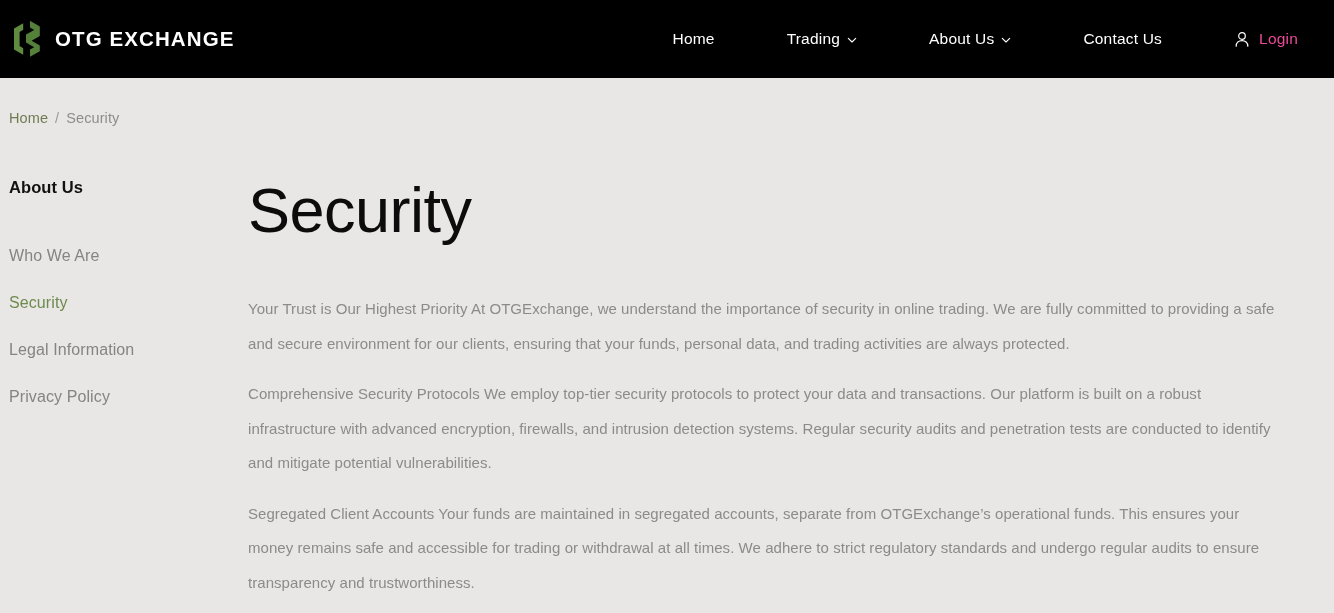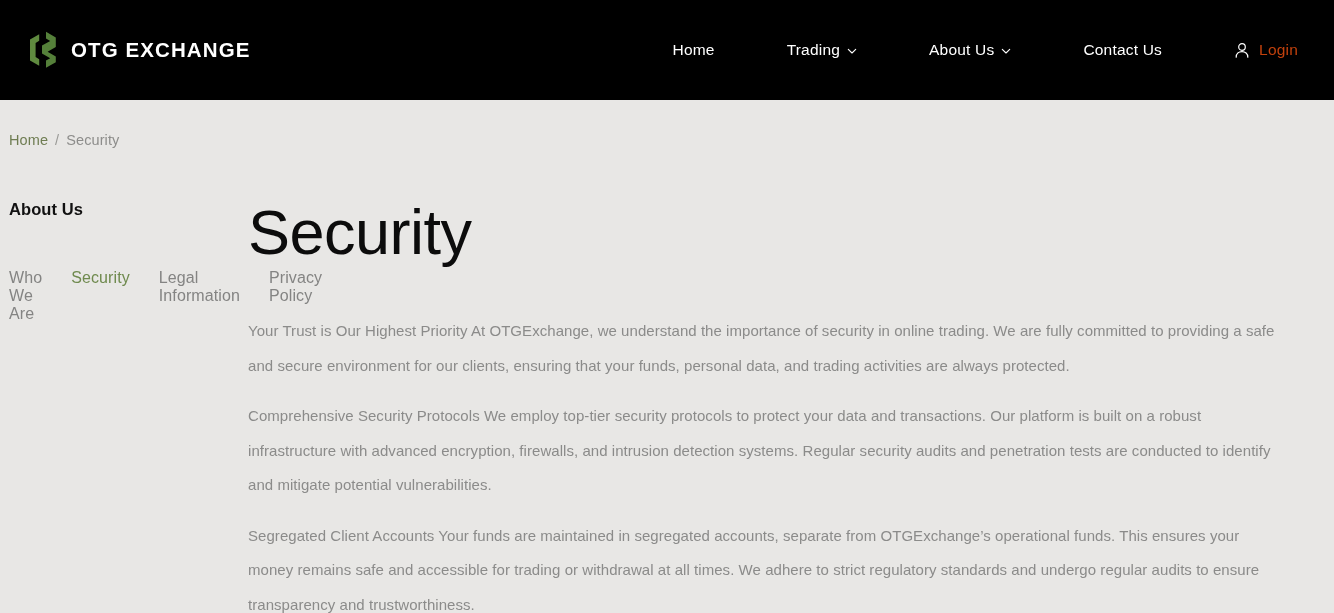--- a/index.html
+++ b/index.html
@@ -11,25 +11,25 @@
   }
 
   body {
     background: #e8e7e5;
     font-family: "Liberation Sans", sans-serif;
     -webkit-font-smoothing: antialiased;
   }
 
   
   .site-header {
-    height: 100px;
+    height: 78px;
     background: #000000;
     display: flex;
     align-items: center;
-    padding: 0 36px 0 26px;
+    padding: 0 36px 0 10px;
     position: relative;
   }
 
   .brand {
     display: flex;
     align-items: center;
     gap: 11px;
     flex: 0 0 auto;
   }
 
@@ -79,21 +79,21 @@
     display: inline-block;
     flex: 0 0 auto;
     position: relative;
     top: 1px;
   }
 
   .login-item {
     display: flex;
     align-items: center;
     gap: 9px;
-    color: #c2410c;
+    color: #ec4899;
     font-size: 15.5px;
     letter-spacing: 0.2px;
     padding: 8px 0 8px 36px;
     cursor: pointer;
     white-space: nowrap;
   }
 
   .user-icon {
     width: 16px;
     height: 17px;
@@ -139,21 +139,21 @@
     font-size: 16.5px;
     font-weight: 700;
     color: #111111;
     letter-spacing: 0.1px;
     margin-bottom: 50px;
   }
 
   .sidebar-list {
     list-style: none;
     display: flex;
-    flex-direction: row;
+    flex-direction: column;
     gap: 29px;
   }
 
   .sidebar-link {
     font-size: 16px;
     color: #848483;
     letter-spacing: 0.1px;
     cursor: pointer;
     text-decoration: none;
     display: inline-block;

